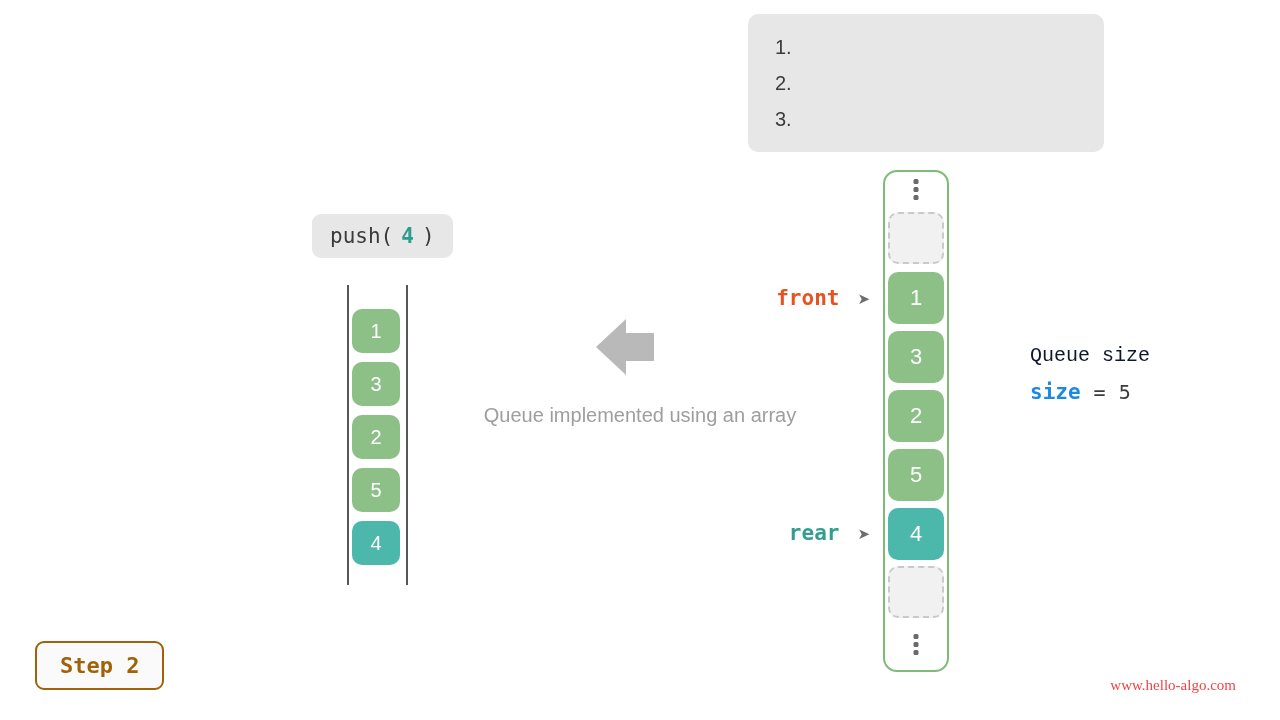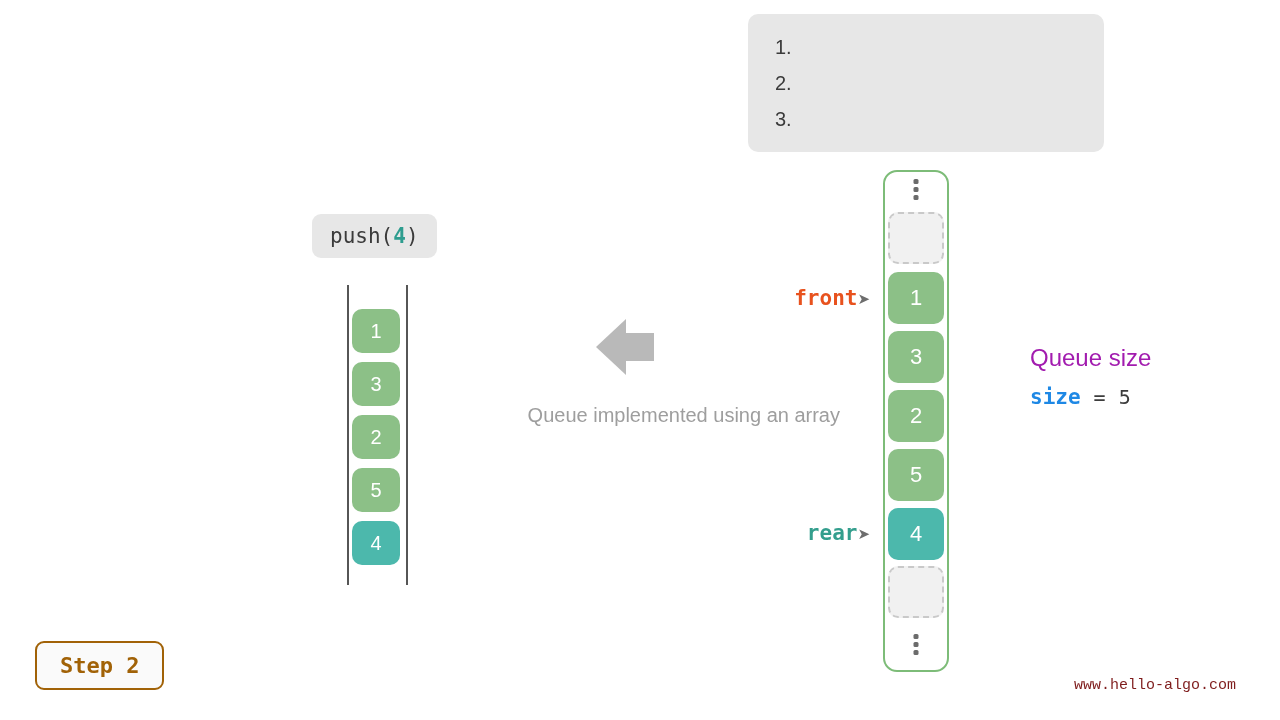--- a/index.html
+++ b/index.html
@@ -28,21 +28,21 @@
   }
   [data-code-color="teal"] { color: #2e9d8f; }
   [data-code-color="blue"] { color: #1e88e5; }
 
   
   .push-box {
     position: absolute; left: 312px; top: 214px; height: 44px;
     background: #e7e7e7; border-radius: 9px;
     display: flex; align-items: center; padding: 0 18px;
     font-family: "DejaVu Sans Mono", monospace;
-    font-size: 21px; color: #3b3b3b;
+    font-size: 21px; color: #3b3b3b; gap: 8px;
   }
   .push-arg { color: #2e9d8f; font-weight: bold; }
 
   
   .rail {
     position: absolute; top: 285px; width: 2px; height: 300px;
     background: #565656;
   }
   .rail-left  { left: 347px; }
   .rail-right { left: 406px; }
@@ -65,21 +65,21 @@
   }
   .arrow-head {
     width: 0; height: 0;
     border-top: 28px solid transparent;
     border-bottom: 28px solid transparent;
     border-right: 30px solid #b9b9b9;
   }
   .arrow-tail { width: 28px; height: 28px; background: #b9b9b9; }
   .caption {
     position: absolute; left: 440px; top: 404px; width: 400px;
-    text-align: right; font-size: 20px; color: #9e9e9e;
+    text-align: center; font-size: 20px; color: #9e9e9e;
   }
 
   
   .array-box {
     position: absolute; left: 883px; top: 170px;
     width: 66px; height: 502px;
     border: 2px solid #7dbc78; border-radius: 14px;
     background: #ffffff;
   }
   .array-box > div { position: absolute; left: 50%; transform: translateX(-50%); }
@@ -98,56 +98,56 @@
     width: 56px; height: 52px; border-radius: 10px;
     display: flex; align-items: center; justify-content: center;
     color: #ffffff; font-size: 22px; font-weight: 500;
   }
   .acell-0 { top: 100px; } .acell-1 { top: 159px; } .acell-2 { top: 218px; }
   .acell-3 { top: 277px; } .acell-4 { top: 336px; }
 
   
   .ptr-row {
     position: absolute; right: 410px;
-    display: flex; align-items: center; gap: 0;
+    display: flex; align-items: center; gap: 18px;
   }
   .ptr-front { top: 286px; }
   .ptr-rear  { top: 521px; }
   .ptr-label {
     font-family: "DejaVu Sans Mono", monospace;
     font-weight: bold; font-size: 21px;
   }
   .ptr-front .ptr-label { color: #e8521e; }
   .ptr-rear  .ptr-label { color: #339e8d; }
   .ptr-arrow { color: #6d6d6d; font-size: 15px; line-height: 1; }
 
   
   .qsize { position: absolute; left: 1030px; top: 344px; }
-  .qs-title { font-size: 24px; color: #a21caf; }
+  .qs-title { font-size: 20px; color: #0f172a; font-family: Liberation Mono, monospace; }
   .qs-line {
     display: flex; align-items: center; gap: 13px;
     margin-top: 13px; font-size: 20px; color: #3c3c3c;
     font-family: "DejaVu Sans Mono", monospace;
   }
   .qs-var { font-weight: bold; font-size: 21px; color: #1e88e5; }
 
   
   .step-box {
     position: absolute; left: 35px; top: 641px;
     border: 2px solid #a16207; border-radius: 9px;
     background: #fafafa; padding: 10px 23px;
     font-family: "DejaVu Sans Mono", monospace;
     font-weight: bold; font-size: 22px; color: #a16207;
   }
 
   
   .watermark {
     position: absolute; right: 44px; top: 677px;
-    font-family: Liberation Mono, monospace;
-    font-size: 15px; color: #7f1d1d;
+    font-family: Liberation Serif, serif;
+    font-size: 15px; color: #ef4444;
   }
 </style>
 </head>
 <body>
 
 <div class="instr-box">
   <div class="instr-item">
     <span class="instr-num">1.</span>
   </div>
   <div class="instr-item">

